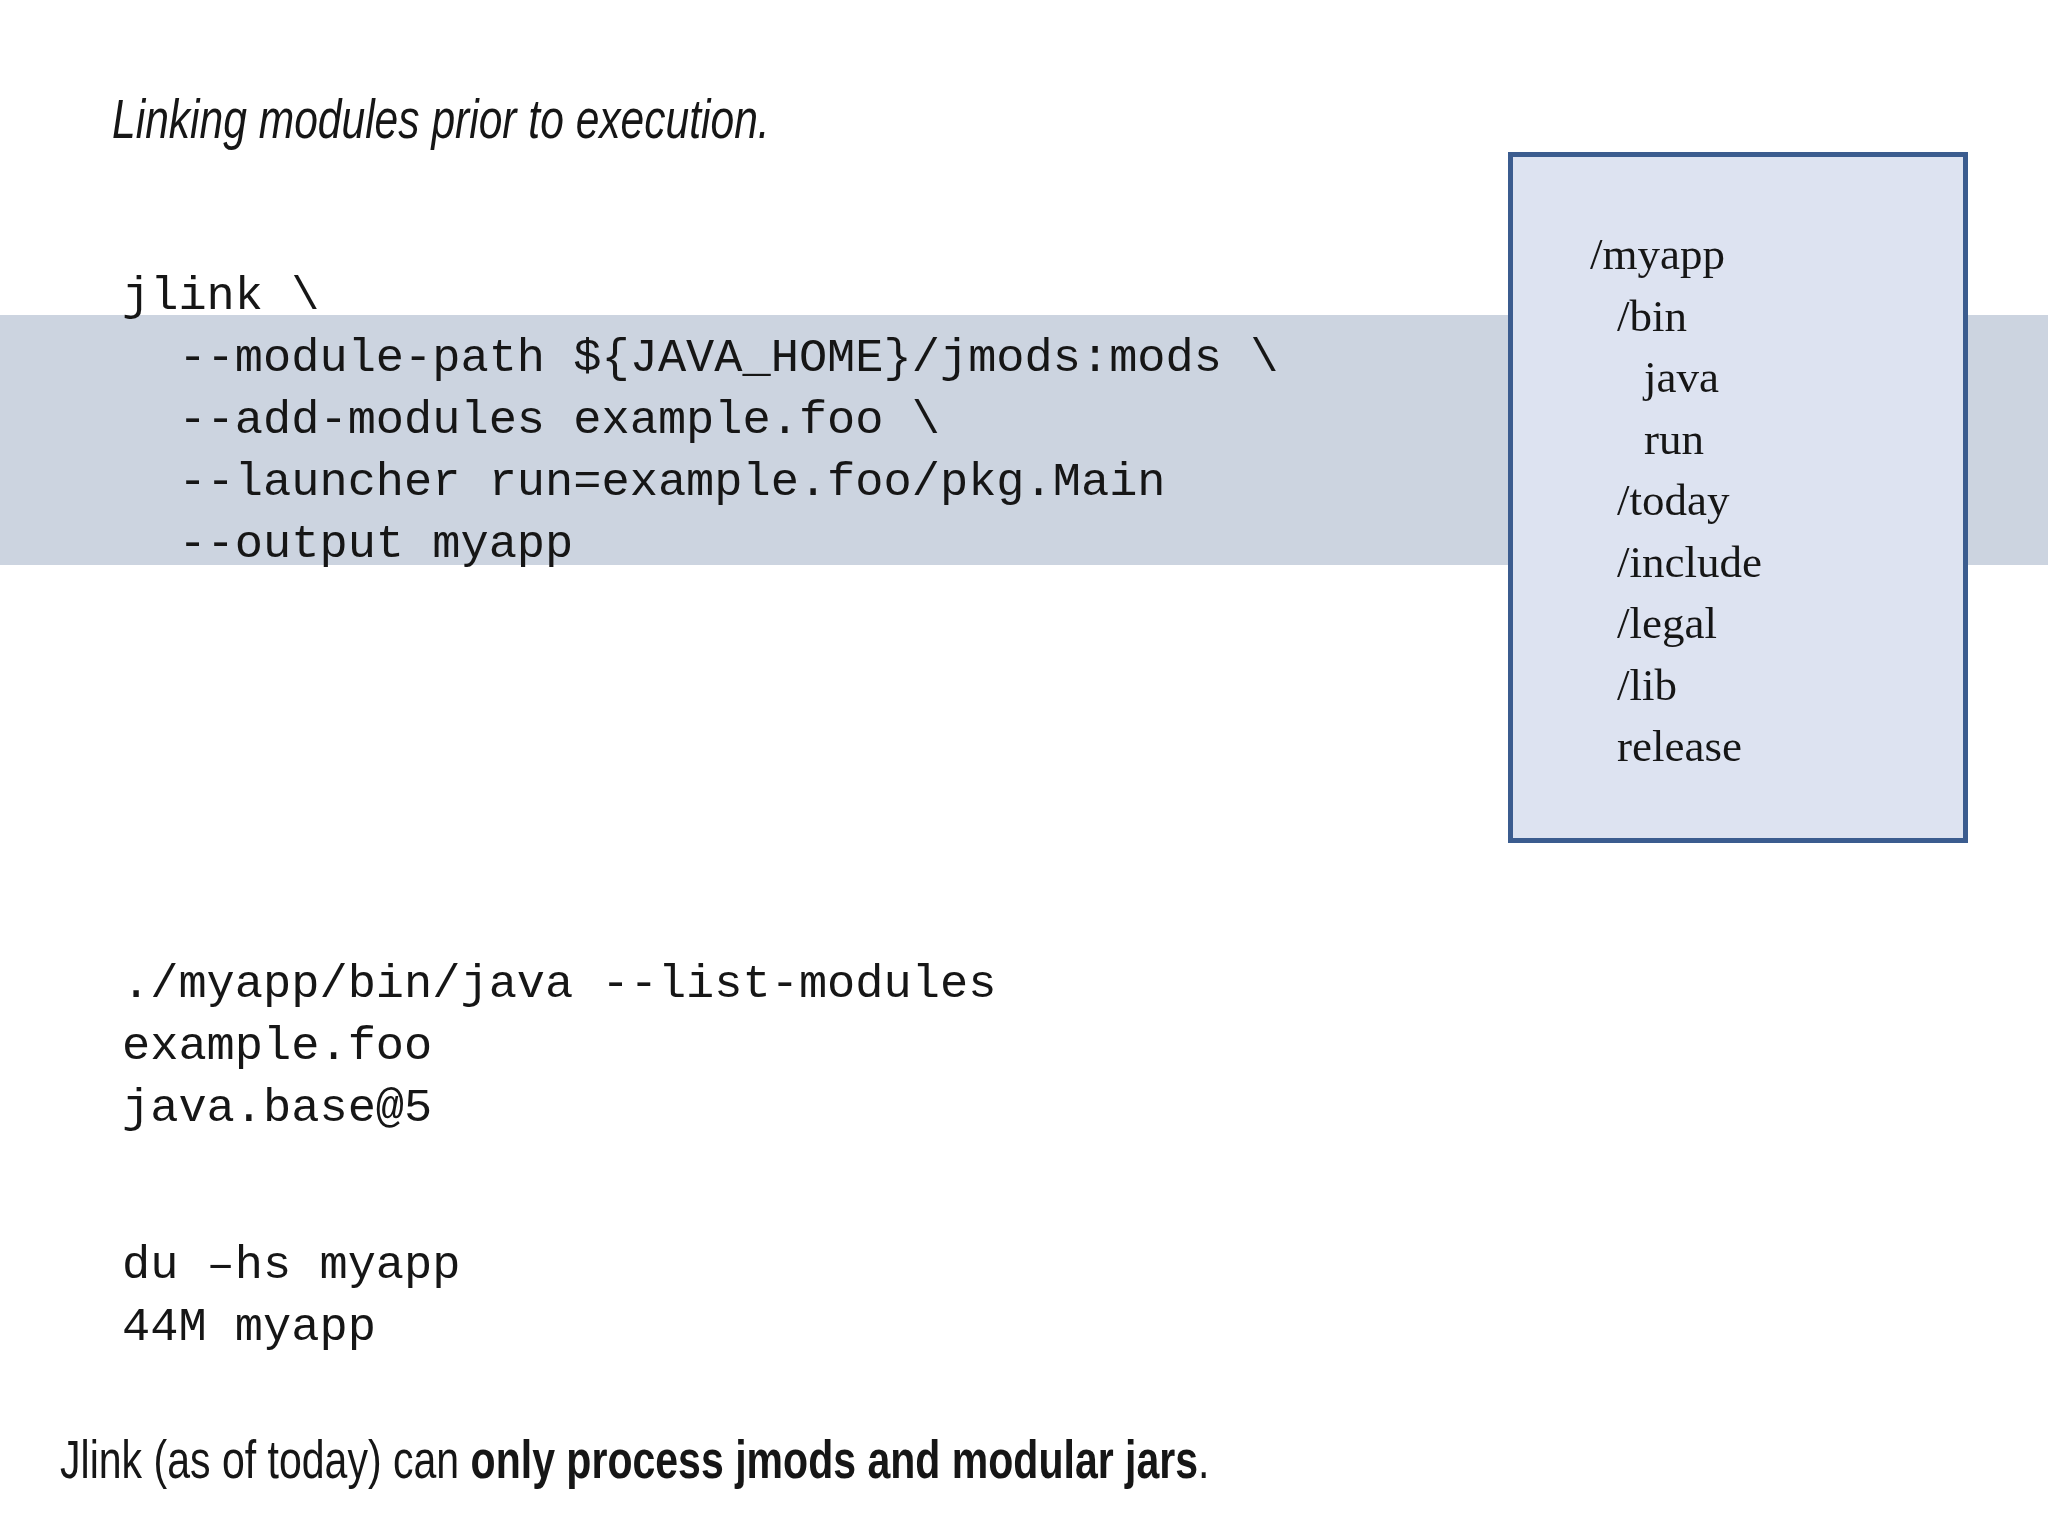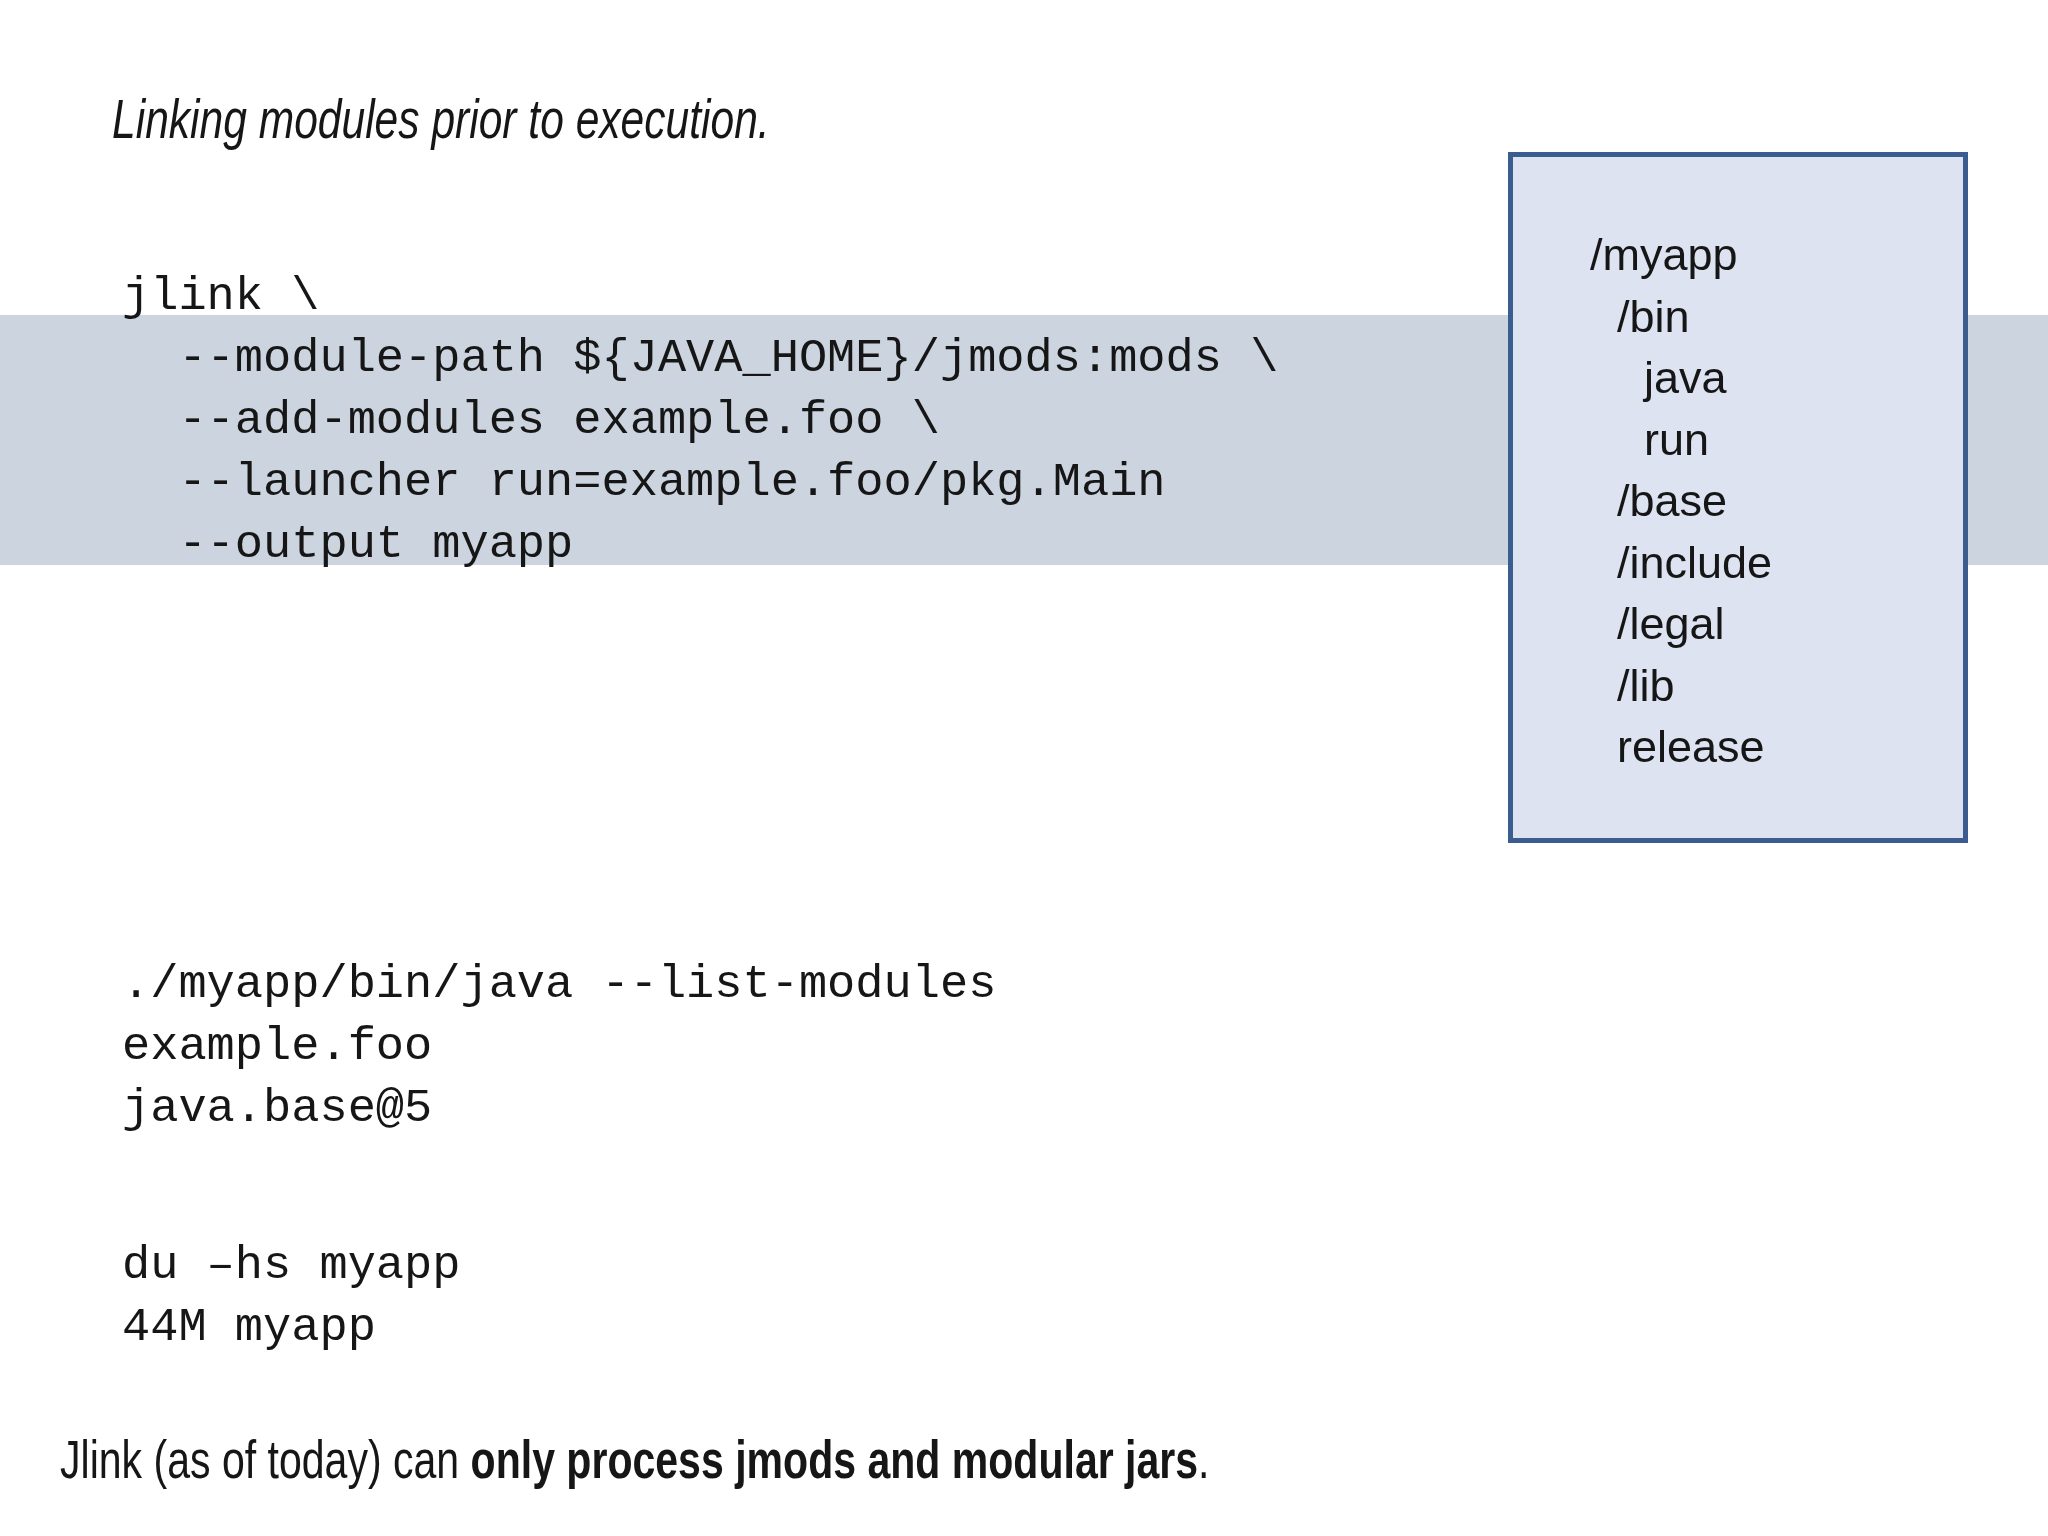--- a/index.html
+++ b/index.html
@@ -36,21 +36,21 @@
     display:inline-block;transform:scaleX(0.76);
     transform-origin:0 0;white-space:nowrap;
   }
   .dirbox{
     position:absolute;left:1508px;top:152px;width:460px;height:691px;
     box-sizing:border-box;border:5px solid var(--box-border);
     background:var(--box-fill);z-index:3;
   }
   .dir-entries{
     padding:67px 0 0 77px;
-    font-size:45px;line-height:61.5px;color:var(--text);
+    font-size:45px;line-height:61.5px;color:var(--text);font-family:Liberation Serif, serif;
   }
   .footer{
     position:absolute;left:60px;top:1428px;z-index:2;font-size:54px;
   }
   .footer b{font-weight:700;}
 </style>
 </head>
 <body>
 
 <div class="slide">
@@ -74,21 +74,21 @@
 
   <pre class="code" id="code-du">du –hs myapp
 44M myapp</pre>
 
   <div class="dirbox">
     <div class="dir-entries">
         <div style="padding-left: 0px;">/myapp</div>
         <div style="padding-left: 27px;">/bin</div>
         <div style="padding-left: 54px;">java</div>
         <div style="padding-left: 54px;">run</div>
-        <div style="padding-left: 27px;">/base</div>
+        <div style="padding-left: 27px;">/today</div>
         <div style="padding-left: 27px;">/include</div>
         <div style="padding-left: 27px;">/legal</div>
         <div style="padding-left: 27px;">/lib</div>
         <div style="padding-left: 27px;">release</div>
       </div>
   </div>
 
   <div class="footer">
     <span class="narrow"><span>Jlink (as of today) can </span><b>only process jmods and modular jars</b><span>.</span></span>
   </div>

